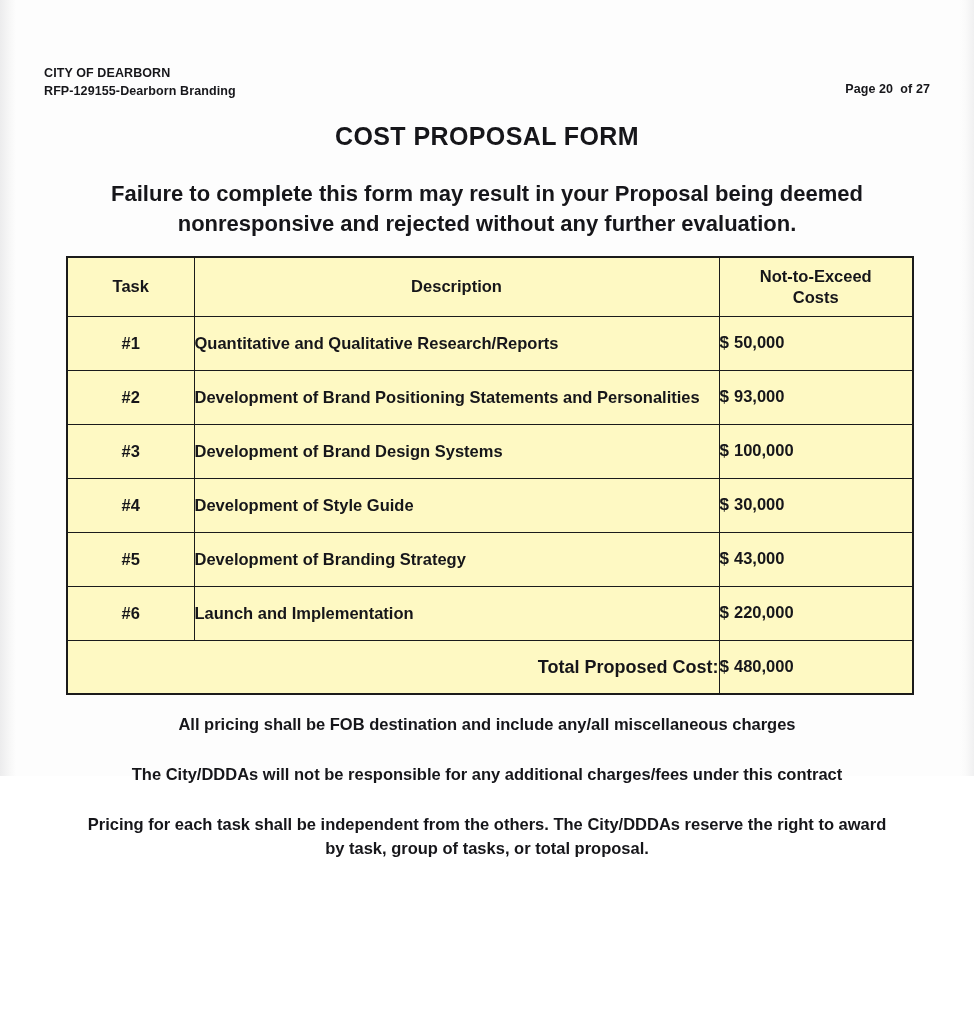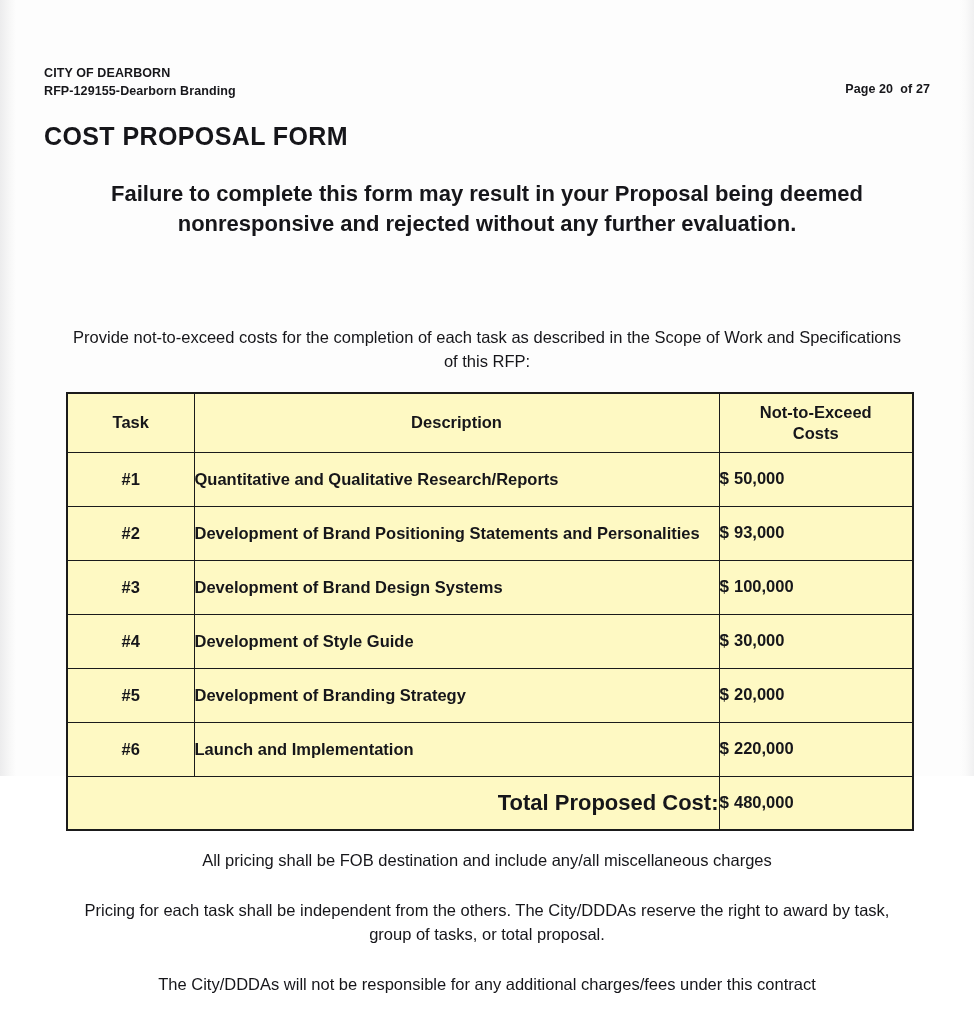--- a/index.html
+++ b/index.html
@@ -53,21 +53,21 @@
   .runhead-right {
     font-size: 12.5px;
     font-weight: bold;
     padding-top: 18px;
     white-space: pre;
     margin-left: 43px;
   }
 
   
   .doc-title {
-    text-align: left;
+    text-align: center;
     font-size: 25px;
     font-weight: bold;
     letter-spacing: 0.4px;
     margin-top: 22px;
   }
   .warning {
     text-align: center;
     font-size: 22px;
     font-weight: bold;
     line-height: 1.33;
@@ -134,27 +134,27 @@
   .cell-cost .sym {
     font-weight: bold;
     font-size: 17px;
     margin-right: 5px;
   }
   .cell-cost .amt { font-weight: bold; text-align: right; }
 
   .total-row { height: 56px; }
   .cell-total-label {
     text-align: right;
-    font-size: 22px;
+    font-size: 18px;
     font-weight: bold;
     padding-right: 16px;
   }
 
   
-  .footnotes { margin-top: 18px; }
+  .footnotes { margin-top: 18px; font-weight: bold; }
   .footnote {
     text-align: center;
     font-size: 16.5px;
     line-height: 1.45;
     padding: 0 32px;
   }
   .footnote.n1 { margin-top: 16px; }
   .footnote.n2 { margin-top: 26px; }
   .footnote.n3 { margin-top: 26px; }
 </style>
@@ -172,21 +172,20 @@
         <div>CITY OF DEARBORN</div>
         <div>RFP-129155-Dearborn Branding</div>
       </div>
       <div class="runhead-right">Page 20  of 27</div>
     </div>
 
     <div class="doc-title">COST PROPOSAL FORM</div>
 
     <div class="warning">Failure to complete this form may result in your Proposal being deemed nonresponsive and rejected without any further evaluation.</div>
 
-    <div class="instruction">Provide not-to-exceed costs for the completion of each task as described in the Scope of Work and Specifications of this RFP:</div>
 
     <table class="cost-table">
       <colgroup>
         <col class="c-task">
         <col class="c-desc">
         <col class="c-cost">
       </colgroup>
       <thead>
         <tr>
           <th>Task</th>
@@ -219,37 +218,37 @@
 
         <tr>
           <td class="cell-task">#4</td>
           <td class="cell-desc">Development of Style Guide</td>
           <td class="cell-cost"><span class="sym">$</span><span class="amt">30,000</span></td>
         </tr>
 
         <tr>
           <td class="cell-task">#5</td>
           <td class="cell-desc">Development of Branding Strategy</td>
-          <td class="cell-cost"><span class="sym">$</span><span class="amt">20,000</span></td>
+          <td class="cell-cost"><span class="sym">$</span><span class="amt">43,000</span></td>
         </tr>
 
         <tr>
           <td class="cell-task">#6</td>
           <td class="cell-desc">Launch and Implementation</td>
           <td class="cell-cost"><span class="sym">$</span><span class="amt">220,000</span></td>
         </tr>
 
         <tr class="total-row">
           <td class="cell-total-label" colspan="2">Total Proposed Cost:</td>
           <td class="cell-cost"><span class="sym">$</span><span class="amt">480,000</span></td>
         </tr>
 
       </tbody>
     </table>
 
     <div class="footnotes">
       <div class="footnote n1">All pricing shall be FOB destination and include any/all miscellaneous charges</div>
+      <div class="footnote n3">The City/DDDAs will not be responsible for any additional charges/fees under this contract</div>
       <div class="footnote n2">Pricing for each task shall be independent from the others. The City/DDDAs reserve the right to award by task, group of tasks, or total proposal.</div>
-      <div class="footnote n3">The City/DDDAs will not be responsible for any additional charges/fees under this contract</div>
     </div>
 
   </div>
 </div>
 
 </body></html>

